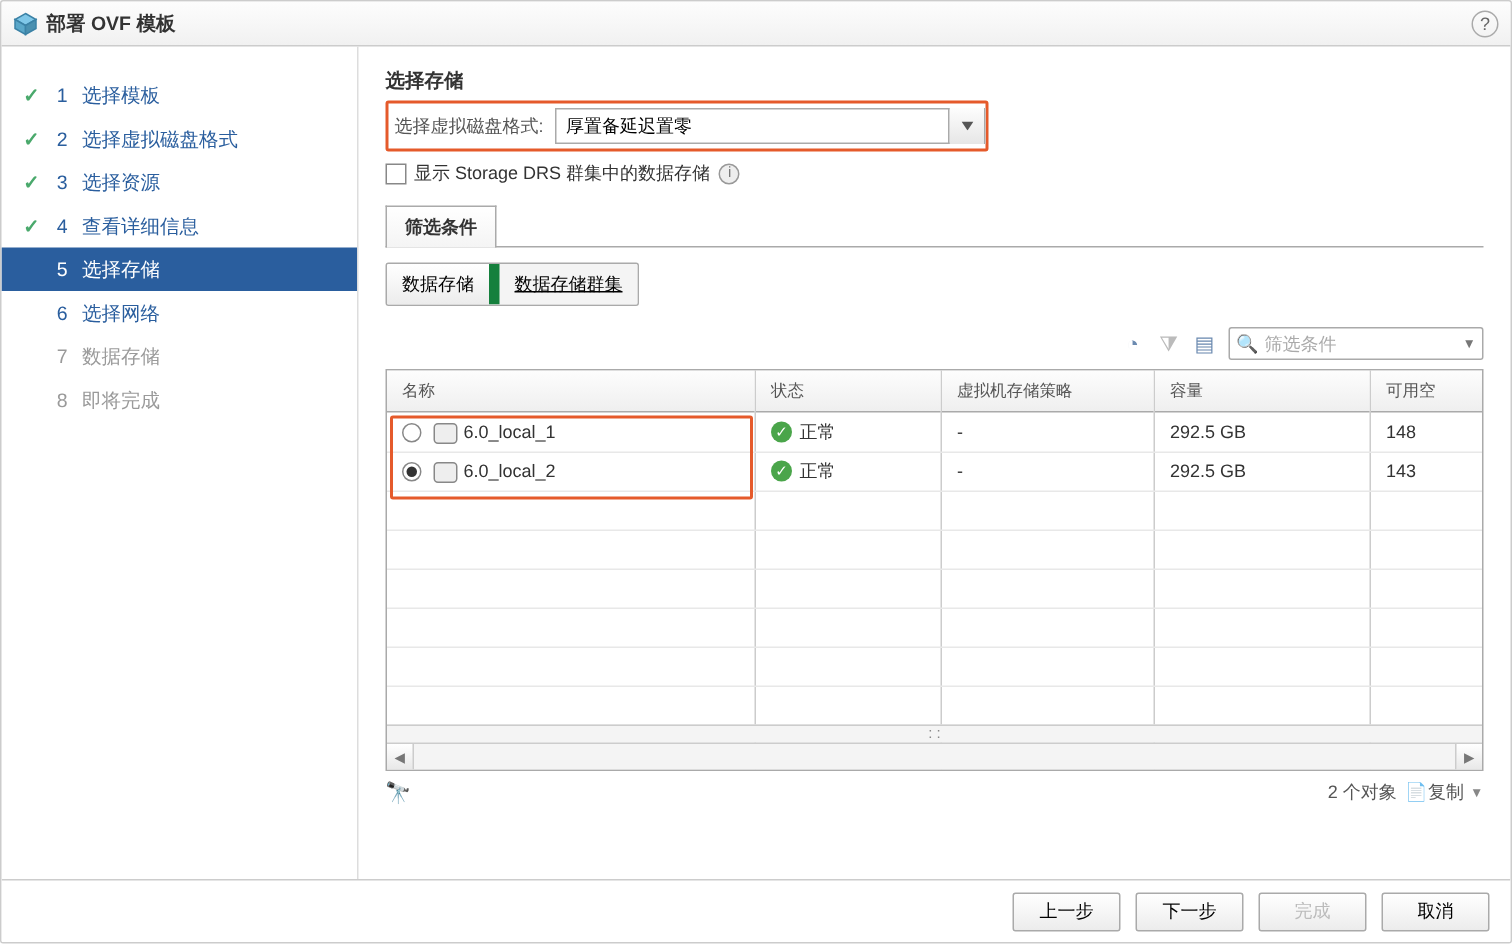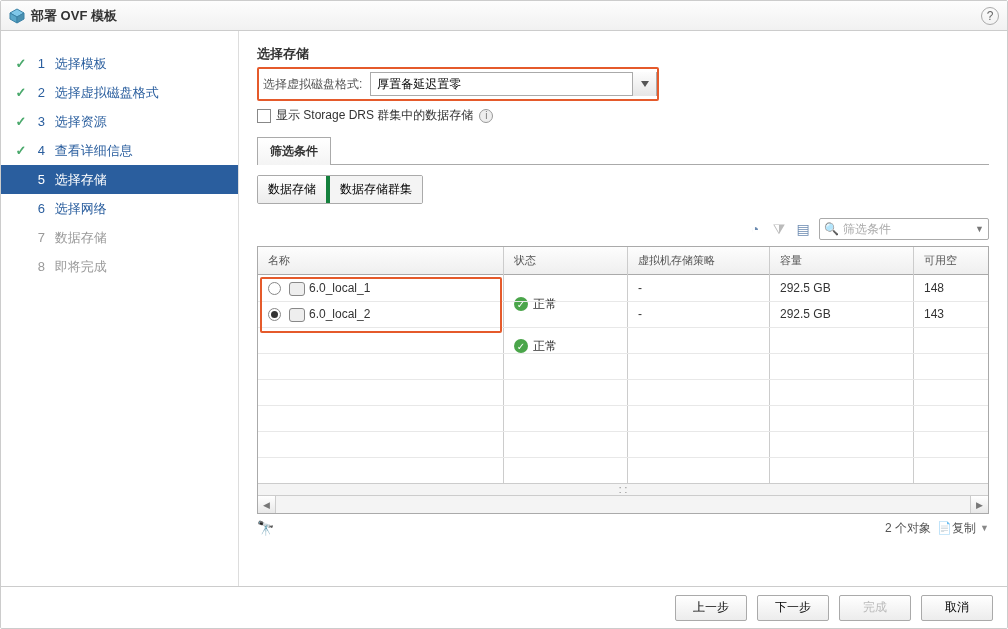--- a/index.html
+++ b/index.html
@@ -36,36 +36,36 @@
 .chk-row { display: flex; align-items: center; font-size: 12px; color: #333; margin-bottom: 12px; }
 .chk-row .box { width: 14px; height: 14px; border: 1px solid #888; margin-right: 5px; background:#fff; }
 .chk-row .info { margin-left: 6px; width: 14px; height: 14px; border:1px solid #999; border-radius:50%; display:flex; align-items:center; justify-content:center; font-size:10px; color:#777; background:#eee; }
 
 .tab-strip { display:flex; border-bottom:1px solid #aaa; }
 .tab { border:1px solid #aaa; border-bottom:none; background:#fff; padding:5px 12px; font-size:12px; font-weight:bold; color:#333; position:relative; top:1px; background:linear-gradient(#fff,#f4f4f4); }
 
 .sub-btns { display:flex; margin:10px 0; border:1px solid #aaa; width: max-content; border-radius:2px; overflow:hidden; }
 .sub-btns button { border:none; background:#f4f4f4; padding:5px 10px; font-size:12px; cursor:pointer; }
 .sub-btns button.active { background:linear-gradient(#fff,#ececec); }
-.sub-btns button + button { border-left:4px solid #15803d; }
+.sub-btns button + button { border-left:7px solid #15803d;text-decoration:underline; }
 
 .tbl-toolbar { display:flex; justify-content:flex-end; align-items:center; gap:8px; padding:4px 0 6px 0; }
 .tool-ico { width:16px; height:16px; display:flex; align-items:center; justify-content:center; font-size:14px; color:#6b8ab0; }
 .tool-ico.disabled { color:#bbb; }
 .filter-box { width:170px; height:22px; border:1px solid #aaa; border-radius:2px; display:flex; align-items:center; padding:0 4px; background:#fff; }
 .filter-box .mag { font-size:12px; color:#999; margin-right:4px; }
 .filter-box .ph { font-size:12px; color:#aaa; flex:1; }
 .filter-box .dd { font-size:9px; color:#777; }
 
 .grid-wrap { border:1px solid #aaa; height:268px; overflow:hidden; position:relative; display:flex; }
 .gcol { border-right:1px solid #ccc; display:flex; flex-direction:column; }
 .ghead { height:28px; border-bottom:1px solid #aaa; background:linear-gradient(#fdfdfd,#efefef); font-size:11px; color:#555; display:flex; align-items:center; padding:0 10px; white-space:nowrap; }
 .gcell { height:26px; display:flex; align-items:center; padding:0 10px; font-size:12px; color:#333; }
 .col0 { width:246px; }
-.col1 { width:124px;gap:16px; }
+.col1 { width:124px; }
 .col2 { width:142px; }
 .col3 { width:144px; }
 .col4 { flex:1; border-right:none; }
 
 .name-box { border:2px solid #e55a2b; border-radius:2px; position:absolute; left:2px; top:30px; width:242px; height:56px; pointer-events:none; }
 
 .radio { width:13px; height:13px; border:1px solid #888; border-radius:50%; margin-right:8px; display:inline-flex; align-items:center; justify-content:center; }
 .radio.sel::after { content:""; width:7px; height:7px; background:#333; border-radius:50%; }
 
 .db-ico { width:14px; height:12px; margin-right:6px; display:inline-block; position:relative; }

